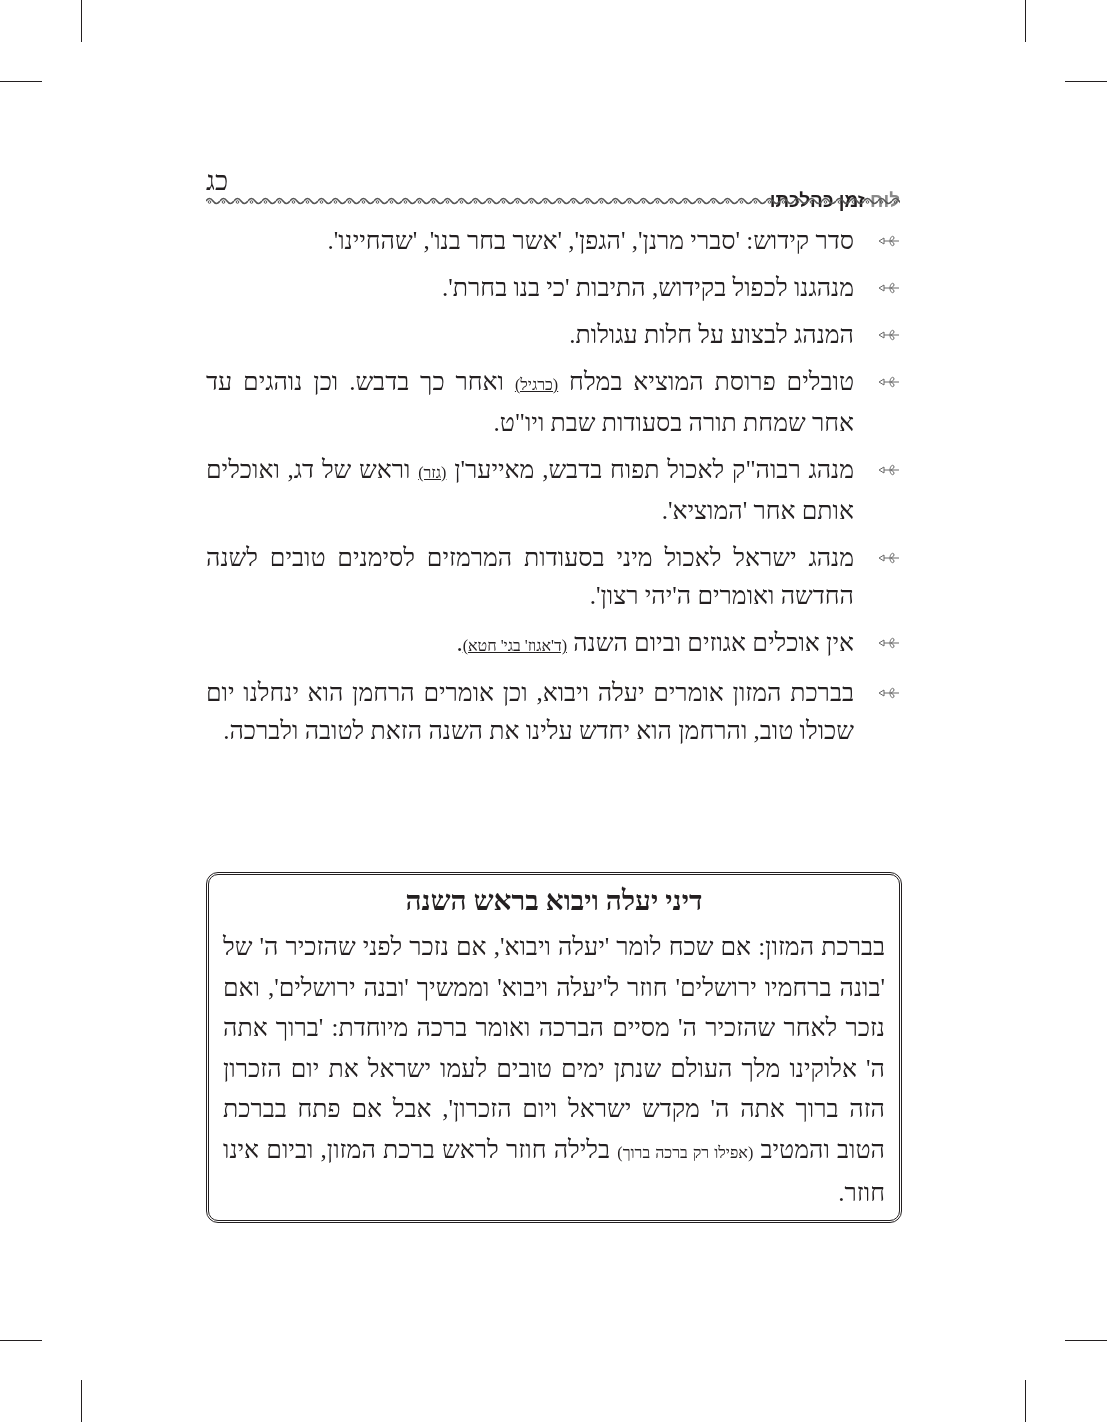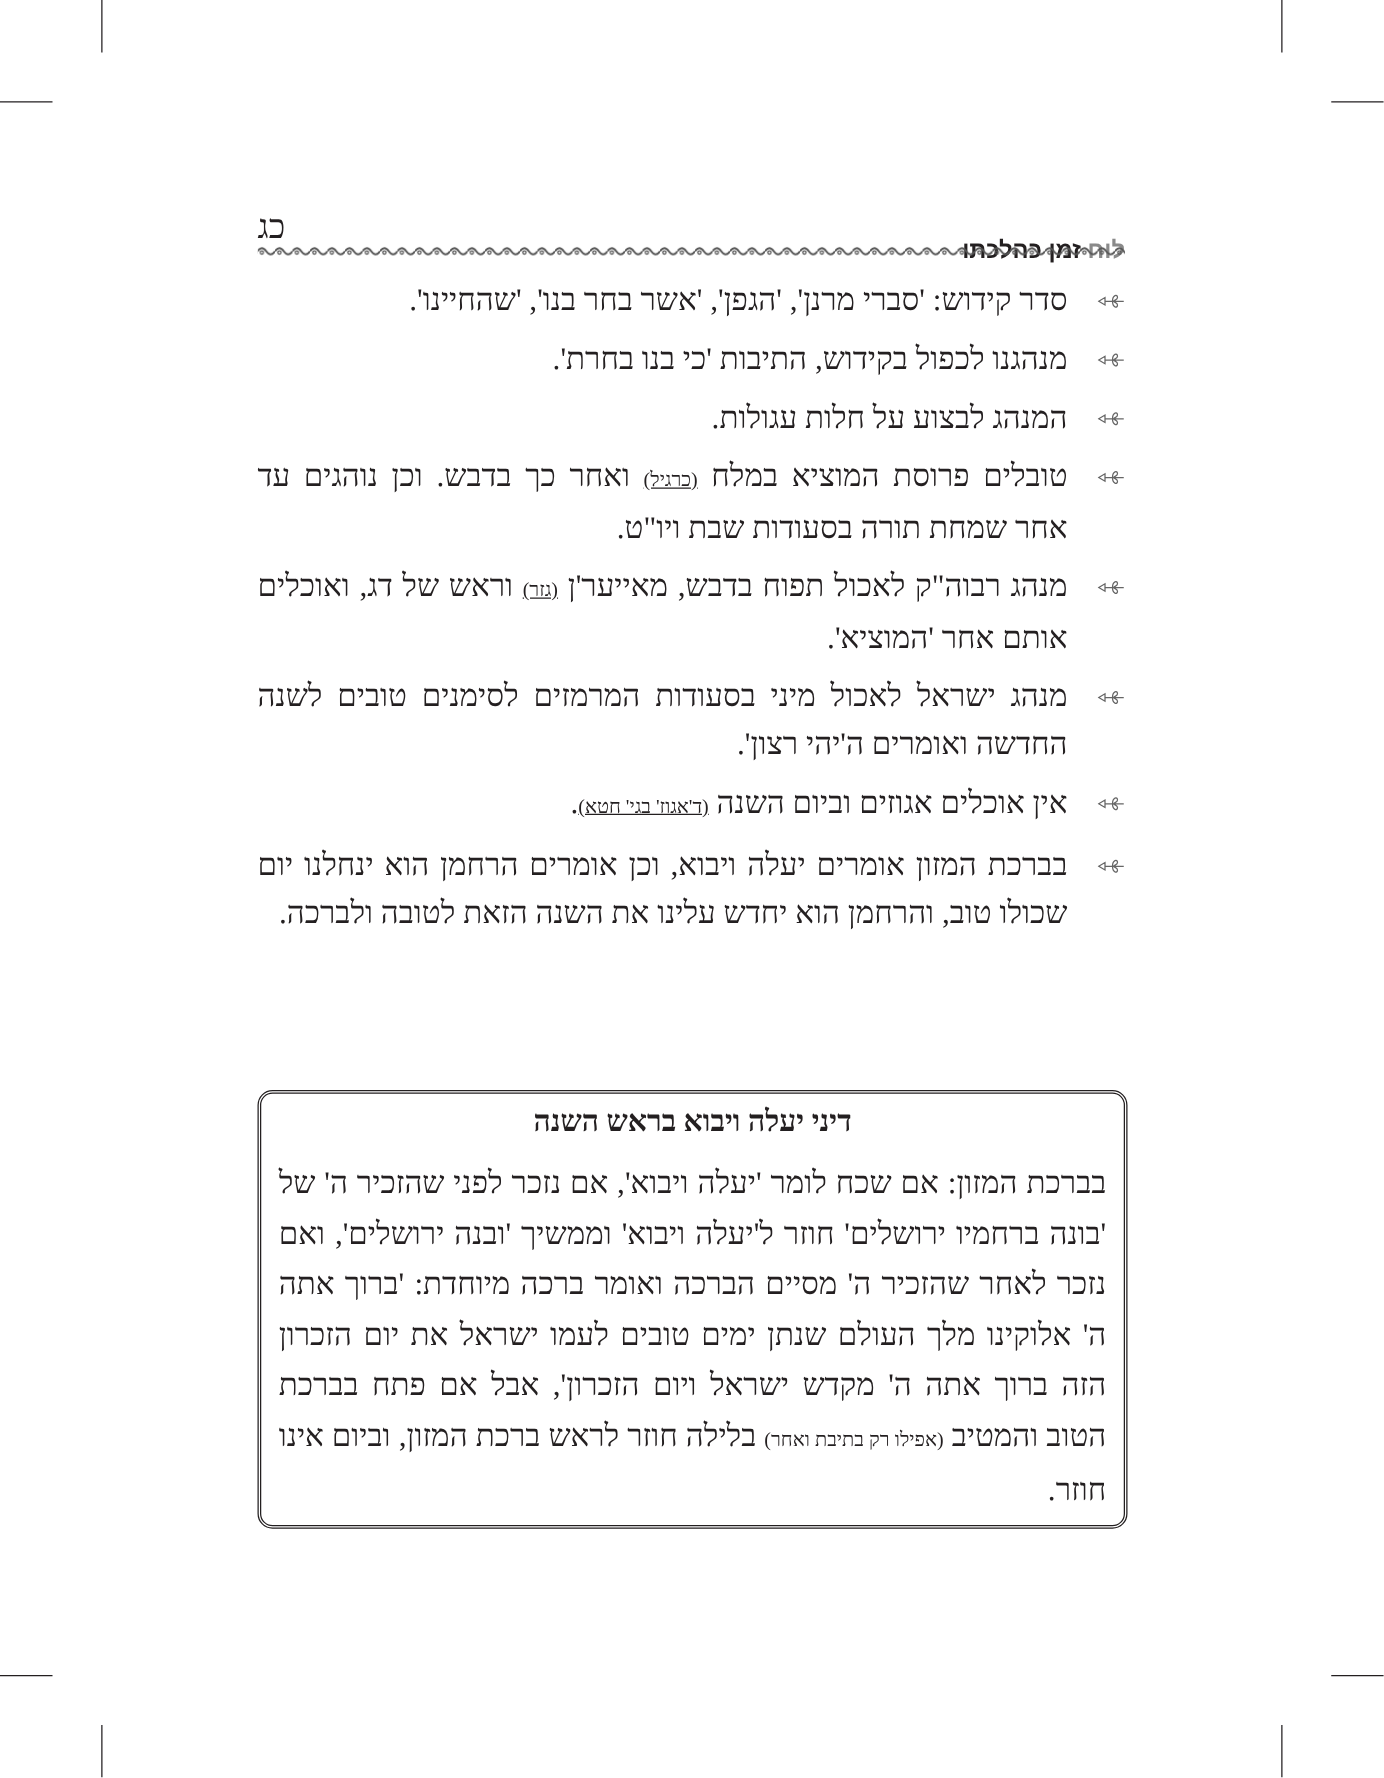--- a/index.html
+++ b/index.html
@@ -23,21 +23,21 @@
   .items { position:absolute; top:62px; right:0; width:694px; margin:0; padding:0; list-style:none; }
   .item { position:relative; padding-right:46px; font-size:25px; line-height:38px;
           text-align:justify; text-align-last:right;
           font-family:"Liberation Serif","DejaVu Serif",serif; margin-bottom:9px; }
   .item .bullet { position:absolute; right:0; top:12px; width:22px; height:14px; }
   .item .small { font-size:16px;text-decoration:underline; }
 
   .box { position:absolute; left:0; top:712px; width:690px; height:345px;
          border:3px double #231f20; border-radius:12px; }
   .box .boxtitle { position:absolute; top:10px; left:0; right:0; text-align:center;
-                   font-size:24px; font-weight:bold; font-family:"Liberation Serif","DejaVu Serif",serif; }
+                   font-size:28px; font-weight:bold; font-family:"Liberation Serif","DejaVu Serif",serif; }
   .box .boxtext { position:absolute; top:52px; left:14px; right:14px; direction:rtl;
                   font-size:25px; line-height:40.5px; text-align:justify;
                   font-family:"Liberation Serif","DejaVu Serif",serif; }
   .box .boxtext .lead { font-weight:normal; }
   .box .boxtext .small { font-size:16px; }
 </style>
 </head>
 <body>
 
 <div class="crop v" style="left:81px;top:0;"></div>
@@ -122,18 +122,18 @@
         </svg>
       <span>בברכת המזון אומרים יעלה ויבוא, וכן אומרים הרחמן הוא ינחלנו יום שכולו טוב, והרחמן הוא יחדש עלינו את השנה הזאת לטובה ולברכה.</span>
     </li>
   </ul>
 
   <div class="box">
     <div class="boxtitle">דיני יעלה ויבוא בראש השנה</div>
     <div class="boxtext">
       <span class="lead">בברכת המזון:</span>
       <span>אם שכח לומר 'יעלה ויבוא', אם נזכר לפני שהזכיר ה' של 'בונה ברחמיו ירושלים' חוזר ל'יעלה ויבוא' וממשיך 'ובנה ירושלים', ואם נזכר לאחר שהזכיר ה' מסיים הברכה ואומר ברכה מיוחדת: 'ברוך אתה ה' אלוקינו מלך העולם שנתן ימים טובים לעמו ישראל את יום הזכרון הזה ברוך אתה ה' מקדש ישראל ויום הזכרון', אבל אם פתח בברכת הטוב והמטיב</span>
-      <span class="small">(אפילו רק בתיבת ואחר)</span>
+      <span class="small">(אפילו רק ברכה ברוך)</span>
       <span>בלילה חוזר לראש ברכת המזון, וביום אינו חוזר.</span>
     </div>
   </div>
 
 </div>
 
 </body></html>

